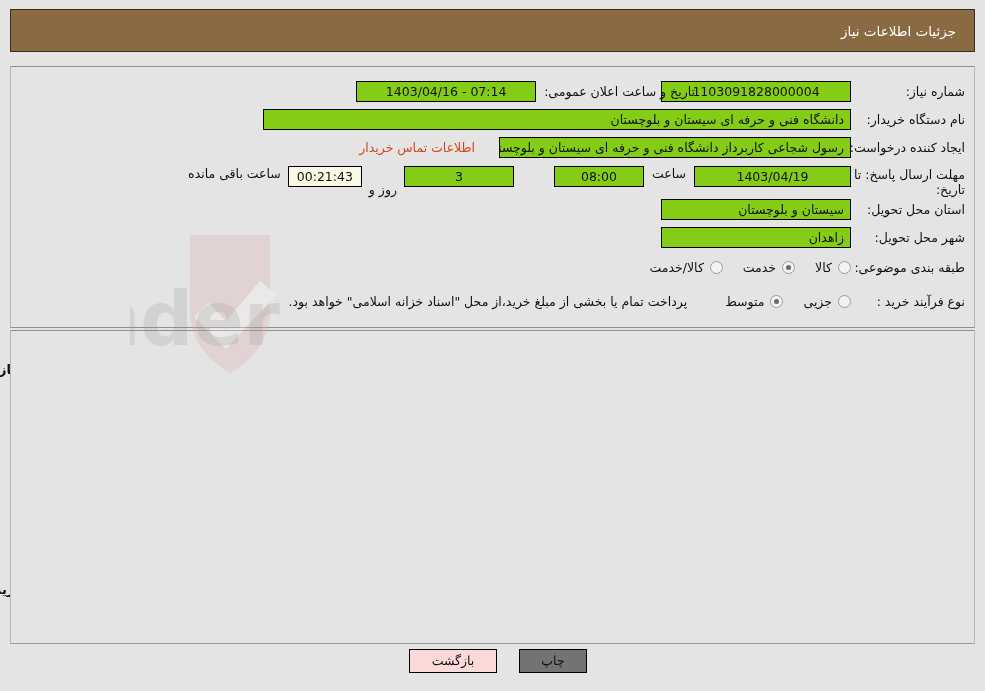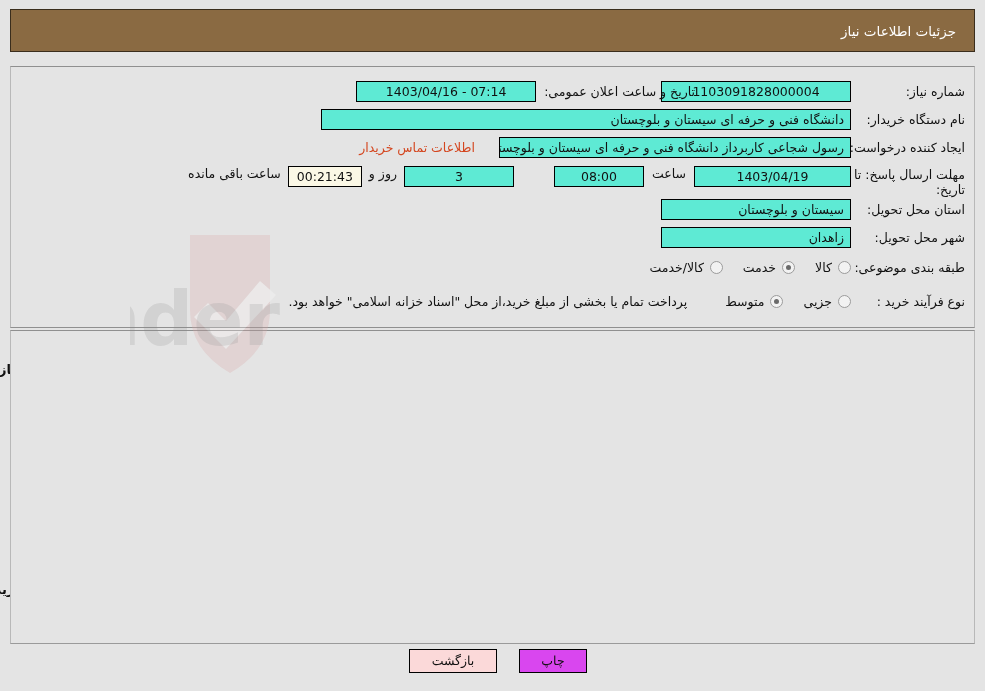--- a/index.html
+++ b/index.html
@@ -62,21 +62,21 @@
     display: flex;
     align-items: center;
     height: 22px;
   }
   .flabel {
     font-size: 12.5px;
     color: #111;
     white-space: nowrap;
   }
   .fbox {
-    background: #5eead4;
+    background: #84cc16;
     border: 1px solid #000000;
     height: 21px;
     line-height: 19px;
     font-size: 12.5px;
     color: #111;
     padding: 0 6px;
     text-align: right;
     overflow: hidden;
     white-space: nowrap;
   }
@@ -217,21 +217,21 @@
     position: absolute;
     height: 24px;
     border: 1px solid #000;
     font-size: 12.5px;
     color: #111;
     line-height: 22px;
     text-align: center;
     cursor: pointer;
     font-family: Liberation Sans, sans-serif;
   }
-  #btn-print  { top: 649px; right: 398px; width: 68px; background: #d946ef; }
+  #btn-print  { top: 649px; right: 398px; width: 68px; background: #737373; }
   #btn-back   { top: 649px; right: 488px; width: 88px; background: #fbd9d9; }
 </style>
 </head>
 <body>
 
 <svg id="watermark" viewBox="0 0 560 170">
   <g opacity="0.30">
     <path d="M60 10 L140 10 L140 85 Q140 125 100 148 Q60 125 60 85 Z" fill="#d9a8a8"></path>
     <path d="M78 78 L96 96 L130 56 L146 70 L96 124 L64 92 Z" fill="#ffffff" opacity="0.85"></path>
   </g>
@@ -251,36 +251,36 @@
   <span class="fbox center" style="width:190px">1103091828000004</span>
 </div>
 
 <div class="frow" id="r-announce" style="z-index:4">
   <span class="flabel" style="margin-left:8px">تاریخ و ساعت اعلان عمومی:</span>
   <span class="fbox center" style="width:180px">07:14 - 1403/04/16</span>
 </div>
 
 <div class="frow" id="r-org" style="z-index:4">
   <span class="flabel lbl-w">نام دستگاه خریدار:</span>
-  <span class="fbox" style="width:530px">دانشگاه فنی و حرفه ای سیستان و بلوچستان</span>
+  <span class="fbox" style="width:588px">دانشگاه فنی و حرفه ای سیستان و بلوچستان</span>
 </div>
 
 <div class="frow" id="r-creator" style="z-index:4">
   <span class="flabel lbl-w">ایجاد کننده درخواست:</span>
   <span class="fbox" style="width:352px">رسول شجاعی کاربرداز دانشگاه فنی و حرفه ای سیستان و بلوچستان</span>
   <span class="link" style="margin-right:24px">اطلاعات تماس خریدار</span>
 </div>
 
 <div class="frow" id="r-deadline" style="z-index:4; height:40px; align-items:flex-start;">
   <span class="flabel lbl-w" style="line-height:15px; white-space:normal; padding-top:1px;">مهلت ارسال پاسخ: تا تاریخ:</span>
   <span class="fbox center" style="width:157px">1403/04/19</span>
   <span class="small-txt" style="margin:0 8px">ساعت</span>
   <span class="fbox center" style="width:90px">08:00</span>
   <span class="fbox center" style="width:110px; margin-right:40px">3</span>
-  <span class="small-txt" style="margin:0 7px">روز و</span>
+  <span class="small-txt" style="margin:16px 7px">روز و</span>
   <span class="fbox center cream" style="width:74px">00:21:43</span>
   <span class="small-txt" style="margin-right:7px">ساعت باقی مانده</span>
 </div>
 
 <div class="frow" id="r-province" style="z-index:4">
   <span class="flabel lbl-w">استان محل تحویل:</span>
   <span class="fbox" style="width:190px">سیستان و بلوچستان</span>
 </div>
 
 <div class="frow" id="r-city" style="z-index:4">

